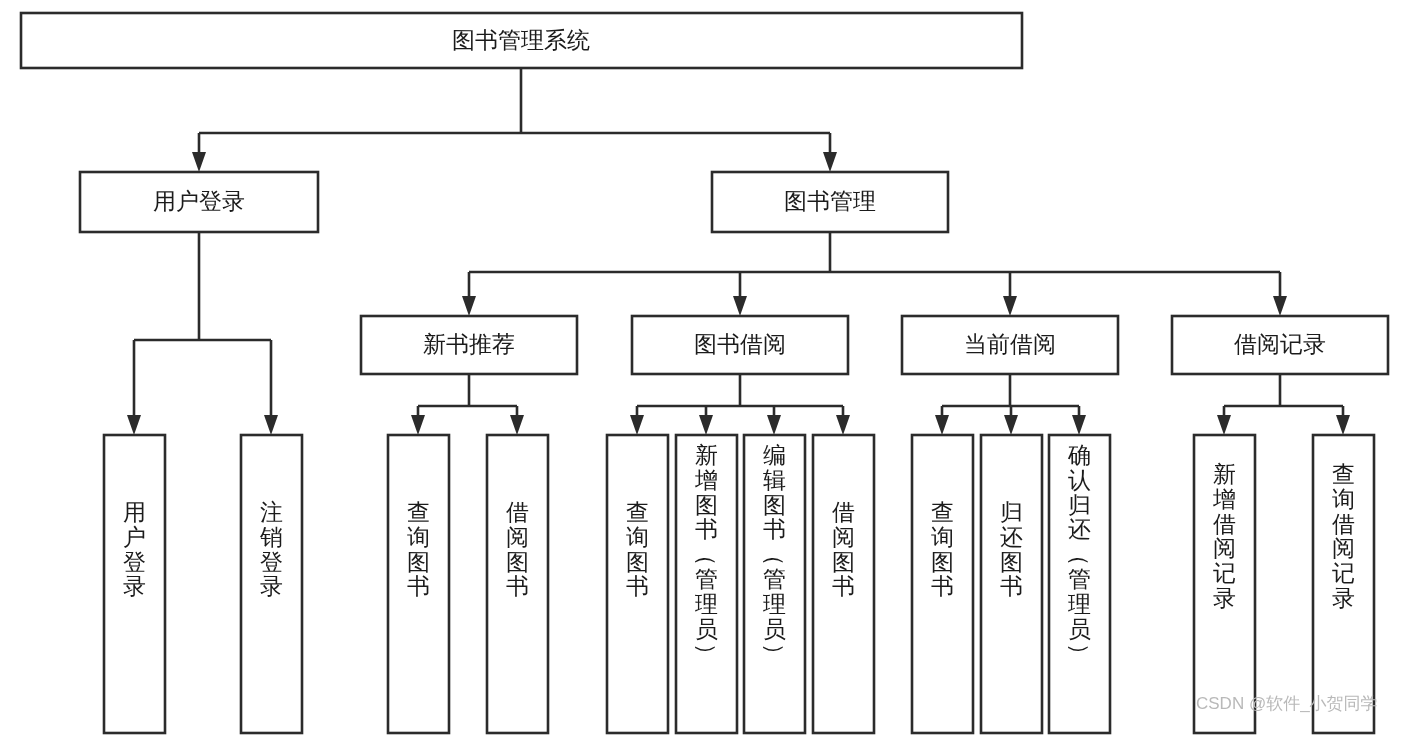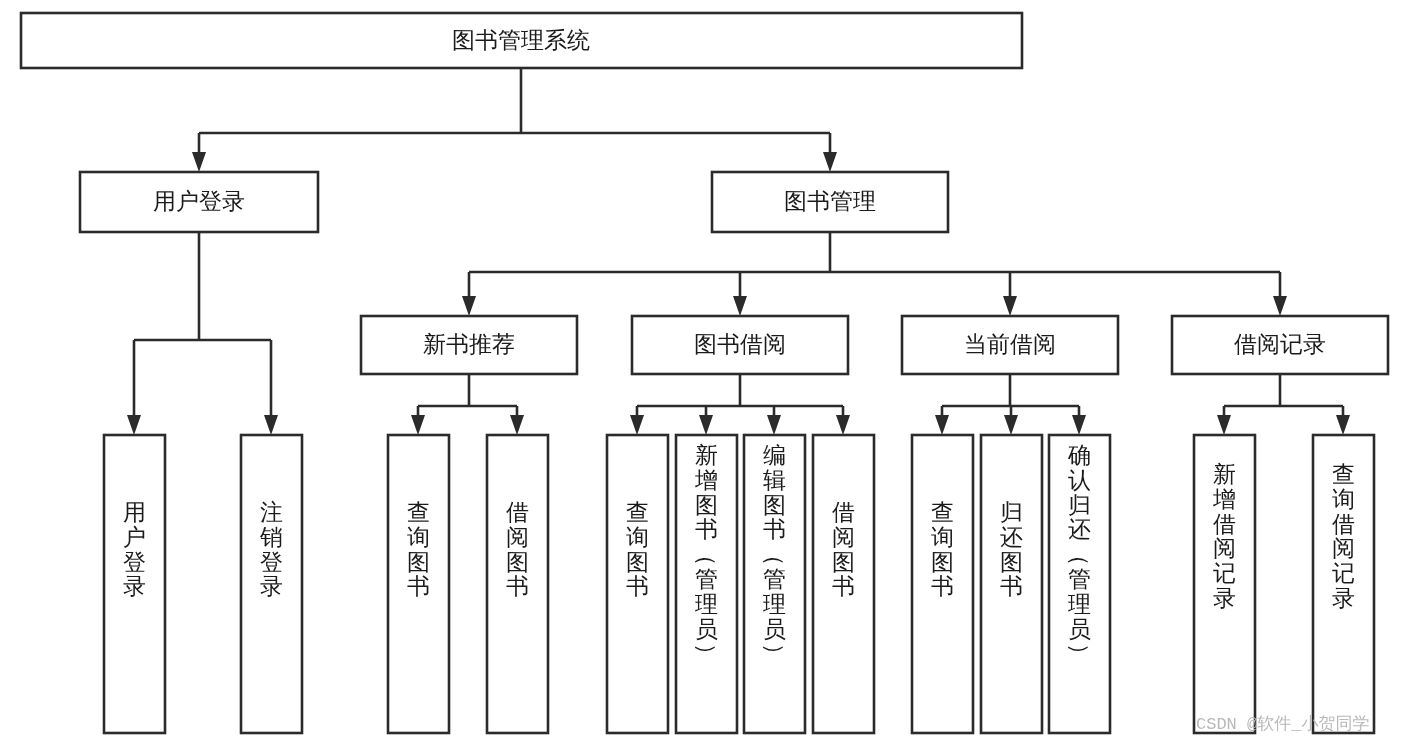--- a/index.html
+++ b/index.html
@@ -206,15 +206,15 @@
   <div class="leaf-label" style="left:744px; top:443px; width:61px;"><span class="ch">编</span><span class="ch">辑</span><span class="ch">图</span><span class="ch">书</span><span class="paren">（</span><span class="ch">管</span><span class="ch">理</span><span class="ch">员</span><span class="paren">）</span></div>
   <div class="leaf-label" style="left:813px; top:500px; width:61px;"><span class="ch">借</span><span class="ch">阅</span><span class="ch">图</span><span class="ch">书</span></div>
 
   <div class="leaf-label" style="left:912px; top:500px; width:61px;"><span class="ch">查</span><span class="ch">询</span><span class="ch">图</span><span class="ch">书</span></div>
   <div class="leaf-label" style="left:981px; top:500px; width:61px;"><span class="ch">归</span><span class="ch">还</span><span class="ch">图</span><span class="ch">书</span></div>
   <div class="leaf-label" style="left:1049px; top:443px; width:61px;"><span class="ch">确</span><span class="ch">认</span><span class="ch">归</span><span class="ch">还</span><span class="paren">（</span><span class="ch">管</span><span class="ch">理</span><span class="ch">员</span><span class="paren">）</span></div>
 
   <div class="leaf-label" style="left:1194px; top:462px; width:61px;"><span class="ch">新</span><span class="ch">增</span><span class="ch">借</span><span class="ch">阅</span><span class="ch">记</span><span class="ch">录</span></div>
   <div class="leaf-label" style="left:1313px; top:462px; width:61px;"><span class="ch">查</span><span class="ch">询</span><span class="ch">借</span><span class="ch">阅</span><span class="ch">记</span><span class="ch">录</span></div>
 
-  <div class="watermark" style="left:1196px; top:712px;font-family:Liberation Mono, monospace;">CSDN @软件_小贺同学</div>
+  <div class="watermark" style="left:1196px; top:692px;">CSDN @软件_小贺同学</div>
 
 </div>
 
 </body></html>

